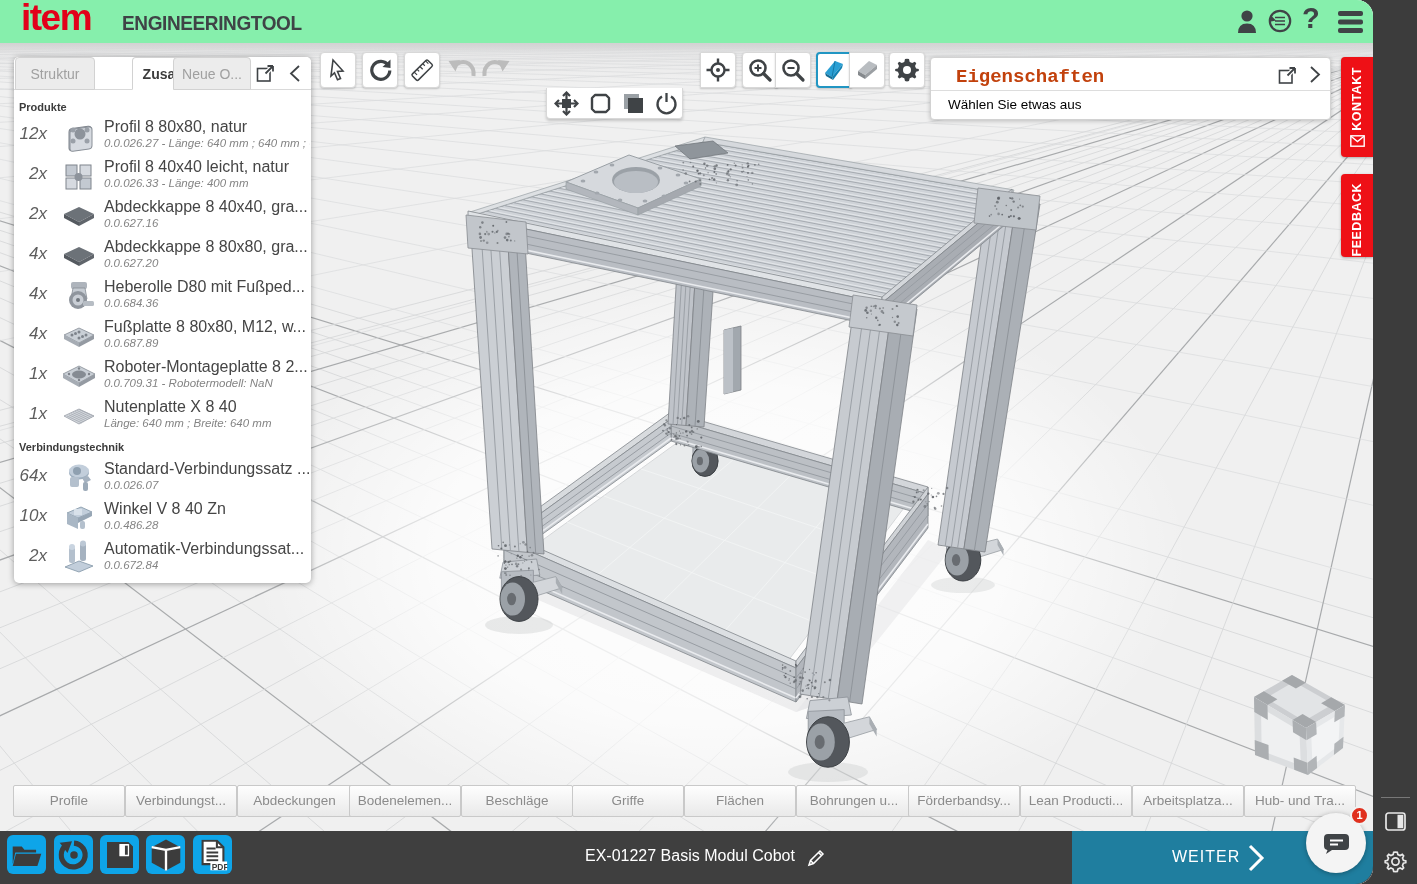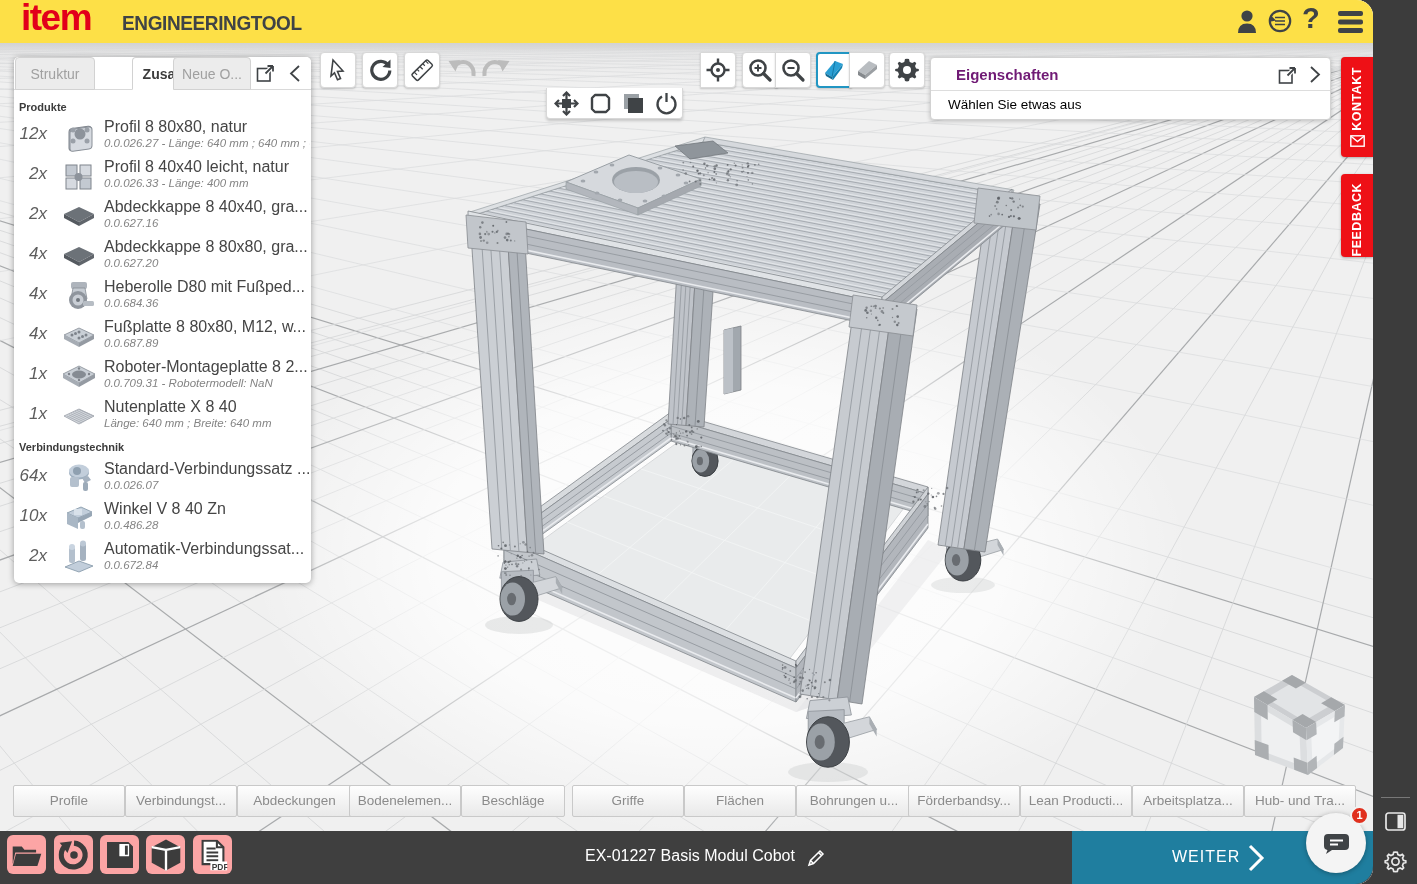--- a/index.html
+++ b/index.html
@@ -1,18 +1,18 @@
 <!DOCTYPE html>
 <html><head><meta charset="utf-8">
 <style>
 *{margin:0;padding:0;box-sizing:border-box;}
 html,body{width:1417px;height:884px;overflow:hidden;background:#3c3c3c;font-family:"Liberation Sans",sans-serif;}
 #app{position:absolute;left:0;top:0;width:1373px;height:884px;background:#efefef;border-radius:0 16px 16px 0;overflow:hidden;}
 #canvas{position:absolute;left:0;top:0;}
-#header{position:absolute;left:0;top:0;width:1373px;height:43px;background:#fde047;}
+#header{position:absolute;left:0;top:0;width:1373px;height:43px;background:#86efac;}
 .hdrshadow{position:absolute;left:0;top:43px;width:1373px;height:9px;background:linear-gradient(#d2d2d2,rgba(240,240,240,0));}
 #logo{position:absolute;left:21px;top:-3px;font-size:37px;font-weight:bold;color:#e2001a;letter-spacing:-1.5px;}
 #apptitle{position:absolute;left:122px;top:12px;font-size:20px;font-weight:bold;color:#3f4346;letter-spacing:-0.4px;transform:scaleX(0.95);transform-origin:left;}
 .hicon{position:absolute;top:8px;}
 
 #lpanel{position:absolute;left:14px;top:57px;width:297px;height:526px;background:#fff;border-radius:5px;box-shadow:0 1px 6px rgba(0,0,0,0.35);}
 #ltabs{position:absolute;left:0;top:0;width:297px;height:33px;background:#fff;border-radius:5px 5px 0 0;border-bottom:1px solid #d9d9d9;}
 .ltab{position:absolute;top:0px;height:33px;line-height:33px;text-align:center;font-size:14px;color:#a0a0a0;background:#ececec;border:1px solid #d2d2d2;border-radius:4px 4px 0 0;}
 .ltab.active{background:#fff;color:#3c3c3c;font-weight:bold;border-bottom:1px solid #fff;}
 #plist{position:absolute;left:0;top:34px;width:297px;}
@@ -23,31 +23,31 @@
 .pname{position:absolute;left:90px;top:3px;font-size:16px;color:#454545;white-space:nowrap;}
 .psub{position:absolute;left:90px;top:22px;font-style:italic;font-size:11.5px;color:#848484;white-space:nowrap;}
 
 .tbtn{position:absolute;top:52px;width:36px;height:36px;background:#fff;border:1px solid #d8d8d8;border-radius:4px;box-shadow:0 1px 2px rgba(0,0,0,0.18);}
 .tbtn svg{position:absolute;left:50%;top:50%;transform:translate(-50%,-50%);}
 #searchbox{position:absolute;left:523px;top:52px;width:178px;height:36px;background:#fff;border:1px solid #d8d8d8;border-radius:4px 0 0 4px;box-shadow:0 1px 2px rgba(0,0,0,0.18);font-size:12.4px;color:#4a4a4a;text-align:center;line-height:34px;white-space:nowrap;letter-spacing:-0.1px;}
 #subbox{position:absolute;left:546px;top:88px;width:137px;height:31px;background:#fff;border:1px solid #d8d8d8;border-top:none;border-radius:0 0 4px 4px;box-shadow:0 2px 3px rgba(0,0,0,0.18);}
 
 #eig{position:absolute;left:930px;top:57px;width:401px;background:#fff;border:1px solid #d2d2d2;border-radius:4px;box-shadow:0 1px 4px rgba(0,0,0,0.22);}
 #eightop{height:33px;border-bottom:1px solid #ddd;position:relative;}
-#eightop .t{position:absolute;left:25px;top:8px;font-size:15px;font-weight:bold;color:#701a75;}
+#eightop .t{position:absolute;left:25px;top:8px;font-size:19px;font-weight:bold;color:#c2410c;font-family:Liberation Mono, monospace;}
 #eiginput{height:28px;position:relative;}
 #eiginput .ph{position:absolute;left:17px;top:6px;font-size:13.5px;color:#000000;}
 
 .redtab{position:absolute;left:1341px;width:32px;background:#ee1016;color:#fff;border-radius:4px 0 0 4px;box-shadow:0 1px 3px rgba(0,0,0,0.3);}
 .redtab .txt{position:absolute;left:50%;transform:translateX(-50%);writing-mode:vertical-rl;transform:translateX(-50%) rotate(180deg);font-size:12.5px;font-weight:bold;letter-spacing:0.5px;}
 
 .btab{position:absolute;top:785px;height:32px;background:linear-gradient(#fefefe,#e9e9e9);border:1px solid #c9c9c9;color:#8b8b8b;font-size:13.5px;text-align:center;line-height:30px;white-space:nowrap;overflow:hidden;border-radius:2px;}
 
 #botbar{position:absolute;left:0;top:831px;width:1373px;height:53px;background:#3f3f3f;}
-.bbtn{position:absolute;top:4px;width:39px;height:39px;background:#fca5a5;border-radius:6px;}
+.bbtn{position:absolute;top:4px;width:39px;height:39px;background:#0ea5e9;border-radius:6px;}
 .bbtn svg{position:absolute;left:50%;top:50%;transform:translate(-50%,-50%) scale(1.3);}
 #projname{position:absolute;left:585px;top:16px;font-size:16px;color:#fff;}
 #weiter{position:absolute;left:1072px;top:0px;width:301px;height:53px;background:#1f7e9f;border-radius:0 0 18px 0;}
 #weiter .t{position:absolute;left:100px;top:17px;font-size:16px;color:#fff;letter-spacing:1px;}
 #fab{position:absolute;left:1306px;top:813px;width:60px;height:60px;background:#f4f4f4;border-radius:50%;box-shadow:0 1px 5px rgba(0,0,0,0.3);}
 #badge{position:absolute;left:1350px;top:806px;width:19px;height:19px;background:#e0301e;border:2px solid #f2f2f2;border-radius:50%;color:#fff;font-size:11px;font-weight:bold;text-align:center;line-height:15px;}
 
 #sidebar{position:absolute;left:1373px;top:0;width:44px;height:884px;background:#3c3c3c;}
 </style></head><body>
 
@@ -951,21 +951,21 @@
         <path d="M1 1.2 L7.5 6.5 L14 1.2" fill="none" stroke="#fff" stroke-width="1.4"></path>
       </svg>
     </div>
     <div class="redtab" style="top:174px;height:83px;">
       <div class="txt" style="top:9px;">FEEDBACK</div>
     </div>
     <div class="btab" style="left:13px;width:112px;">Profile</div>
     <div class="btab" style="left:125px;width:112px;">Verbindungst...</div>
     <div class="btab" style="left:237px;width:115px;">Abdeckungen</div>
     <div class="btab" style="left:349px;width:112px;">Bodenelemen...</div>
-    <div class="btab" style="left:461px;width:104px;">Beschläge</div>
+    <div class="btab" style="left:461px;width:112px;">Beschläge</div>
     <div class="btab" style="left:572px;width:112px;">Griffe</div>
     <div class="btab" style="left:684px;width:112px;">Flächen</div>
     <div class="btab" style="left:796px;width:116px;">Bohrungen u...</div>
     <div class="btab" style="left:908px;width:112px;">Förderbandsy...</div>
     <div class="btab" style="left:1020px;width:112px;">Lean Producti...</div>
     <div class="btab" style="left:1132px;width:112px;">Arbeitsplatza...</div>
     <div class="btab" style="left:1244px;width:112px;">Hub- und Tra...</div>
     <div id="botbar">
       <div class="bbtn" style="left:7px">
         <svg width="24" height="19" viewBox="0 0 24 19">

